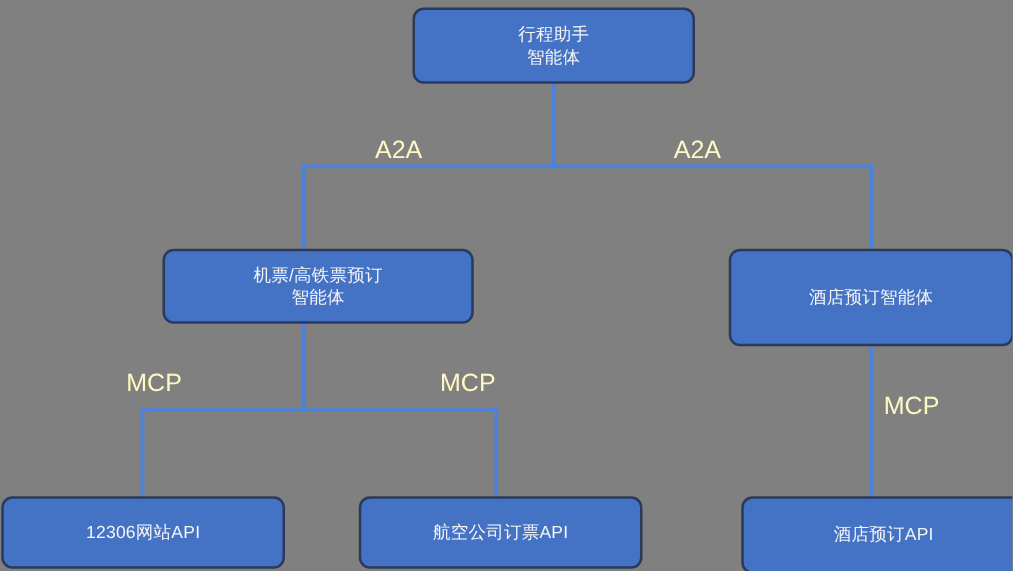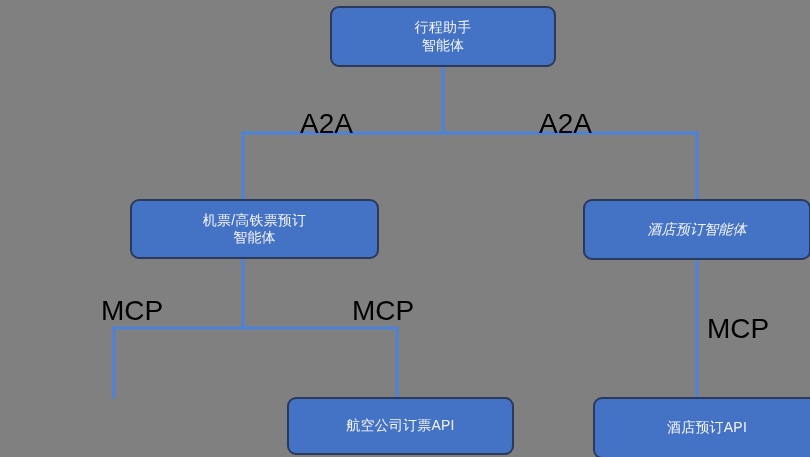--- a/index.html
+++ b/index.html
@@ -39,22 +39,22 @@
     letter-spacing: 0.2px;
     font-size: 14px;
     z-index: 2;
   }
   .node-label {
     display: block;
     white-space: pre-line;
   }
   .edge-label {
     position: absolute;
-    color: #000000;
-    font-size: 28px;
+    color: #fef9c3;
+    font-size: 20px;
     line-height: 1;
     white-space: nowrap;
     z-index: 3;
   }
 </style>
 </head>
 <body>
 
 <div id="canvas">
 
@@ -80,24 +80,27 @@
   <div class="node" style="left:330px; top:6px; width:226px; height:61px;">
     <span class="node-label">行程助手
 智能体</span>
   </div>
 
   <div class="node" style="left:130px; top:199px; width:249px; height:60px;">
     <span class="node-label">机票/高铁票预订
 智能体</span>
   </div>
 
-  <div class="node" style="left:583px; top:199px; width:228px; height:61px;font-style:italic;">
+  <div class="node" style="left:583px; top:199px; width:228px; height:78px;">
     <span class="node-label">酒店预订智能体</span>
   </div>
 
+  <div class="node" style="left:1px; top:397px; width:227px; height:58px;">
+    <span class="node-label">12306网站API</span>
+  </div>
 
   <div class="node" style="left:287px; top:397px; width:227px; height:58px;">
     <span class="node-label">航空公司订票API</span>
   </div>
 
   <div class="node" style="left:593px; top:397px; width:228px; height:62px;">
     <span class="node-label">酒店预订API</span>
   </div>
 
   <span class="edge-label" style="left:300px; top:110px;">A2A</span>

